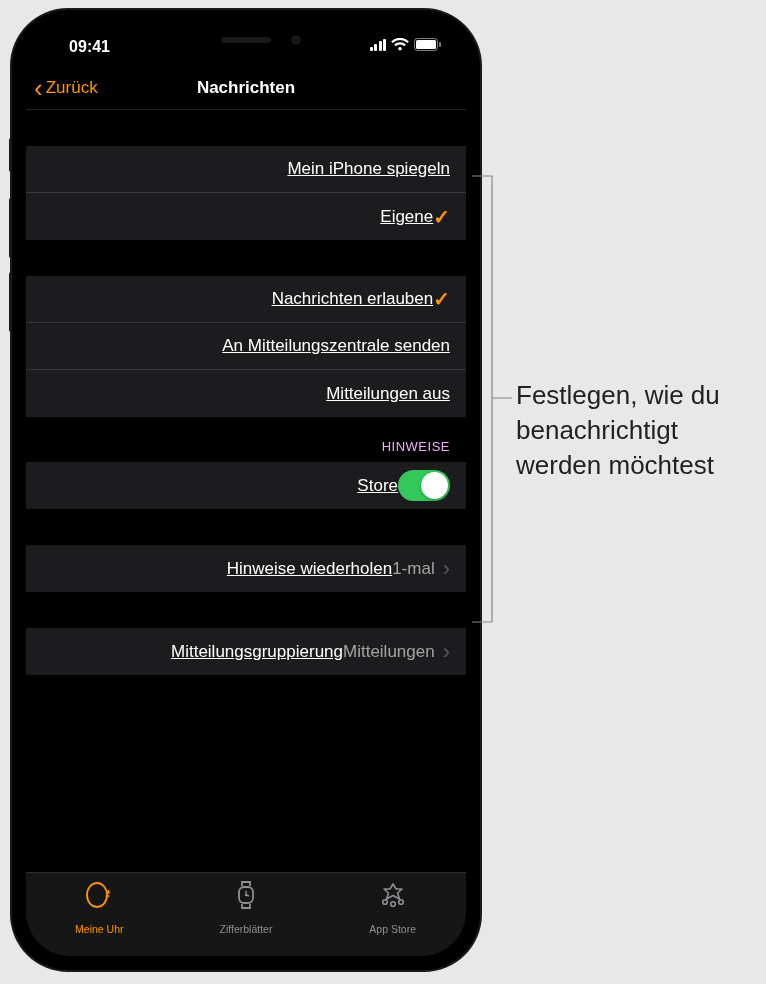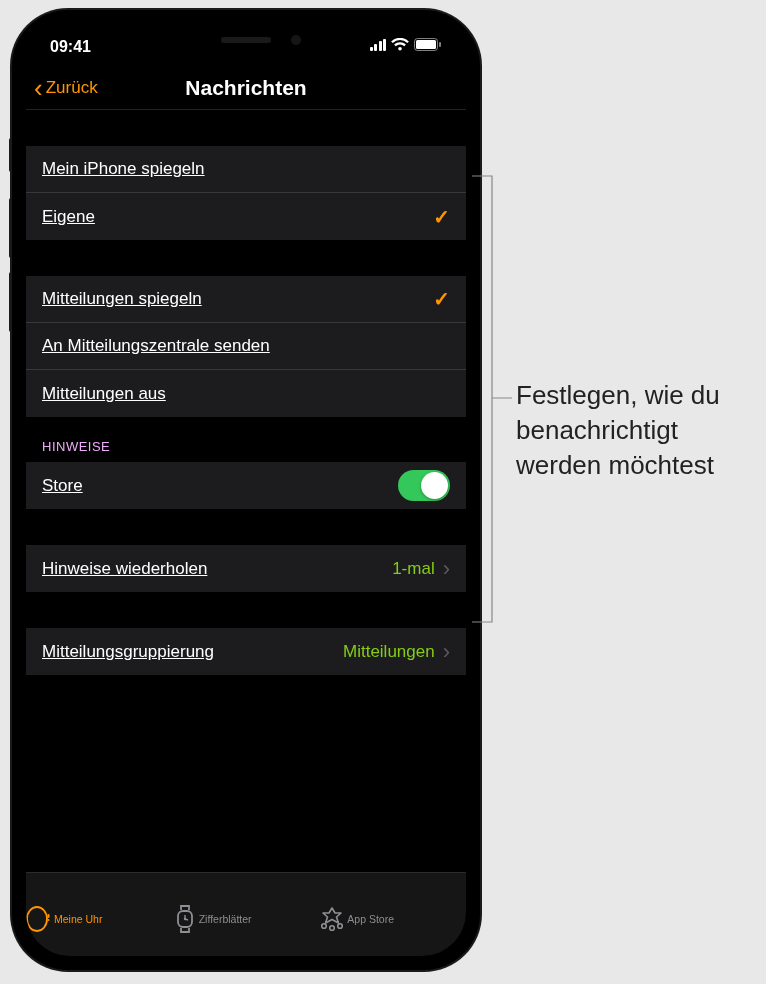--- a/index.html
+++ b/index.html
@@ -27,20 +27,21 @@
     .side-button-left-3 { position:absolute; left:9px; top:272px; width:4px; height:60px; background:#1c1c1c; border-radius:2px 0 0 2px; }
     .side-button-right  { position:absolute; left:478px; top:220px; width:4px; height:96px; background:#1c1c1c; border-radius:0 2px 2px 0; }
 
     .screen {
       width: 100%;
       height: 100%;
       background: #000;
       border-radius: 44px;
       overflow: hidden;
       position: relative;
+      text-align: right;
     }
     .notch {
       position: absolute;
       top: 0;
       left: 50%;
       transform: translateX(-50%);
       width: 210px;
       height: 32px;
       background: #000;
       border-bottom-left-radius: 20px;
@@ -83,21 +84,21 @@
       align-items: center;
       color: #ff9500;
       font-size: 17px;
       gap: 3px;
     }
     .back-chevron { font-size:26px; line-height:1; font-weight:300; }
     .nav-title {
       position: absolute;
       left:50%; transform: translateX(-50%);
       color: #fff;
-      font-size: 21px;
+      font-size: 17px;
       font-weight: 600;
     }
 
     .content { }
     .gap-row { height: 36px; background: #000; }
 
     .cell {
       background: #1c1c1e;
       min-height: 47px;
       display: flex;
@@ -106,21 +107,21 @@
       color: #fff;
       font-size: 17px;
       border-bottom: 0.5px solid #38383a;
       position: relative;
     }
     .cell:last-child { border-bottom: none; }
     .group { border-radius:0; overflow:hidden; }
     .group .cell:last-child { border-bottom:none; }
 
     .cell .label { flex: 1; text-decoration: underline; }
-    .cell .detail { color: #84cc16; font-size: 17px; }
+    .cell .detail { color: #a3a3a3; font-size: 17px; }
     .cell .check {
       color: #ff9500;
       font-size: 20px;
       font-weight: 600;
     }
     .cell .chev {
       color: #5a5a5e;
       font-size: 22px;
       margin-left: 8px;
       font-weight: 300;
@@ -152,25 +153,25 @@
       bottom:0; left:0; right:0;
       height: 84px;
       background: #161616;
       border-top: 0.5px solid #2c2c2e;
       display:flex;
       z-index:5;
     }
     .tab {
       flex:1;
       display:flex;
-      flex-direction:row;
+      flex-direction:column;
       align-items:center;
       justify-content:flex-start;
       padding-top: 8px;
-      gap:2px;
+      gap:14px;
       color:#8e8e93;
       font-size:10.5px;
     }
     .tab.active { color:#ff9500; }
     .tab-icon { height:28px; display:flex; align-items:center; justify-content:center; }
     .home-indicator {
       position:absolute; bottom:8px; left:50%; transform:translateX(-50%);
       width:140px; height:5px; background:#fff; border-radius:3px;
     }
 
@@ -250,21 +251,21 @@
         <div class="cell">
           <span class="label">Eigene</span>
           <span class="check">✓</span>
         </div>
       </div>
 
       <div class="gap-row"></div>
 
       <div class="group">
         <div class="cell">
-          <span class="label">Mitteilungen spiegeln</span>
+          <span class="label">Nachrichten erlauben</span>
           <span class="check">✓</span>
         </div>
         <div class="cell">
           <span class="label">An Mitteilungszentrale senden</span>
         </div>
         <div class="cell">
           <span class="label">Mitteilungen aus</span>
         </div>
       </div>
 

